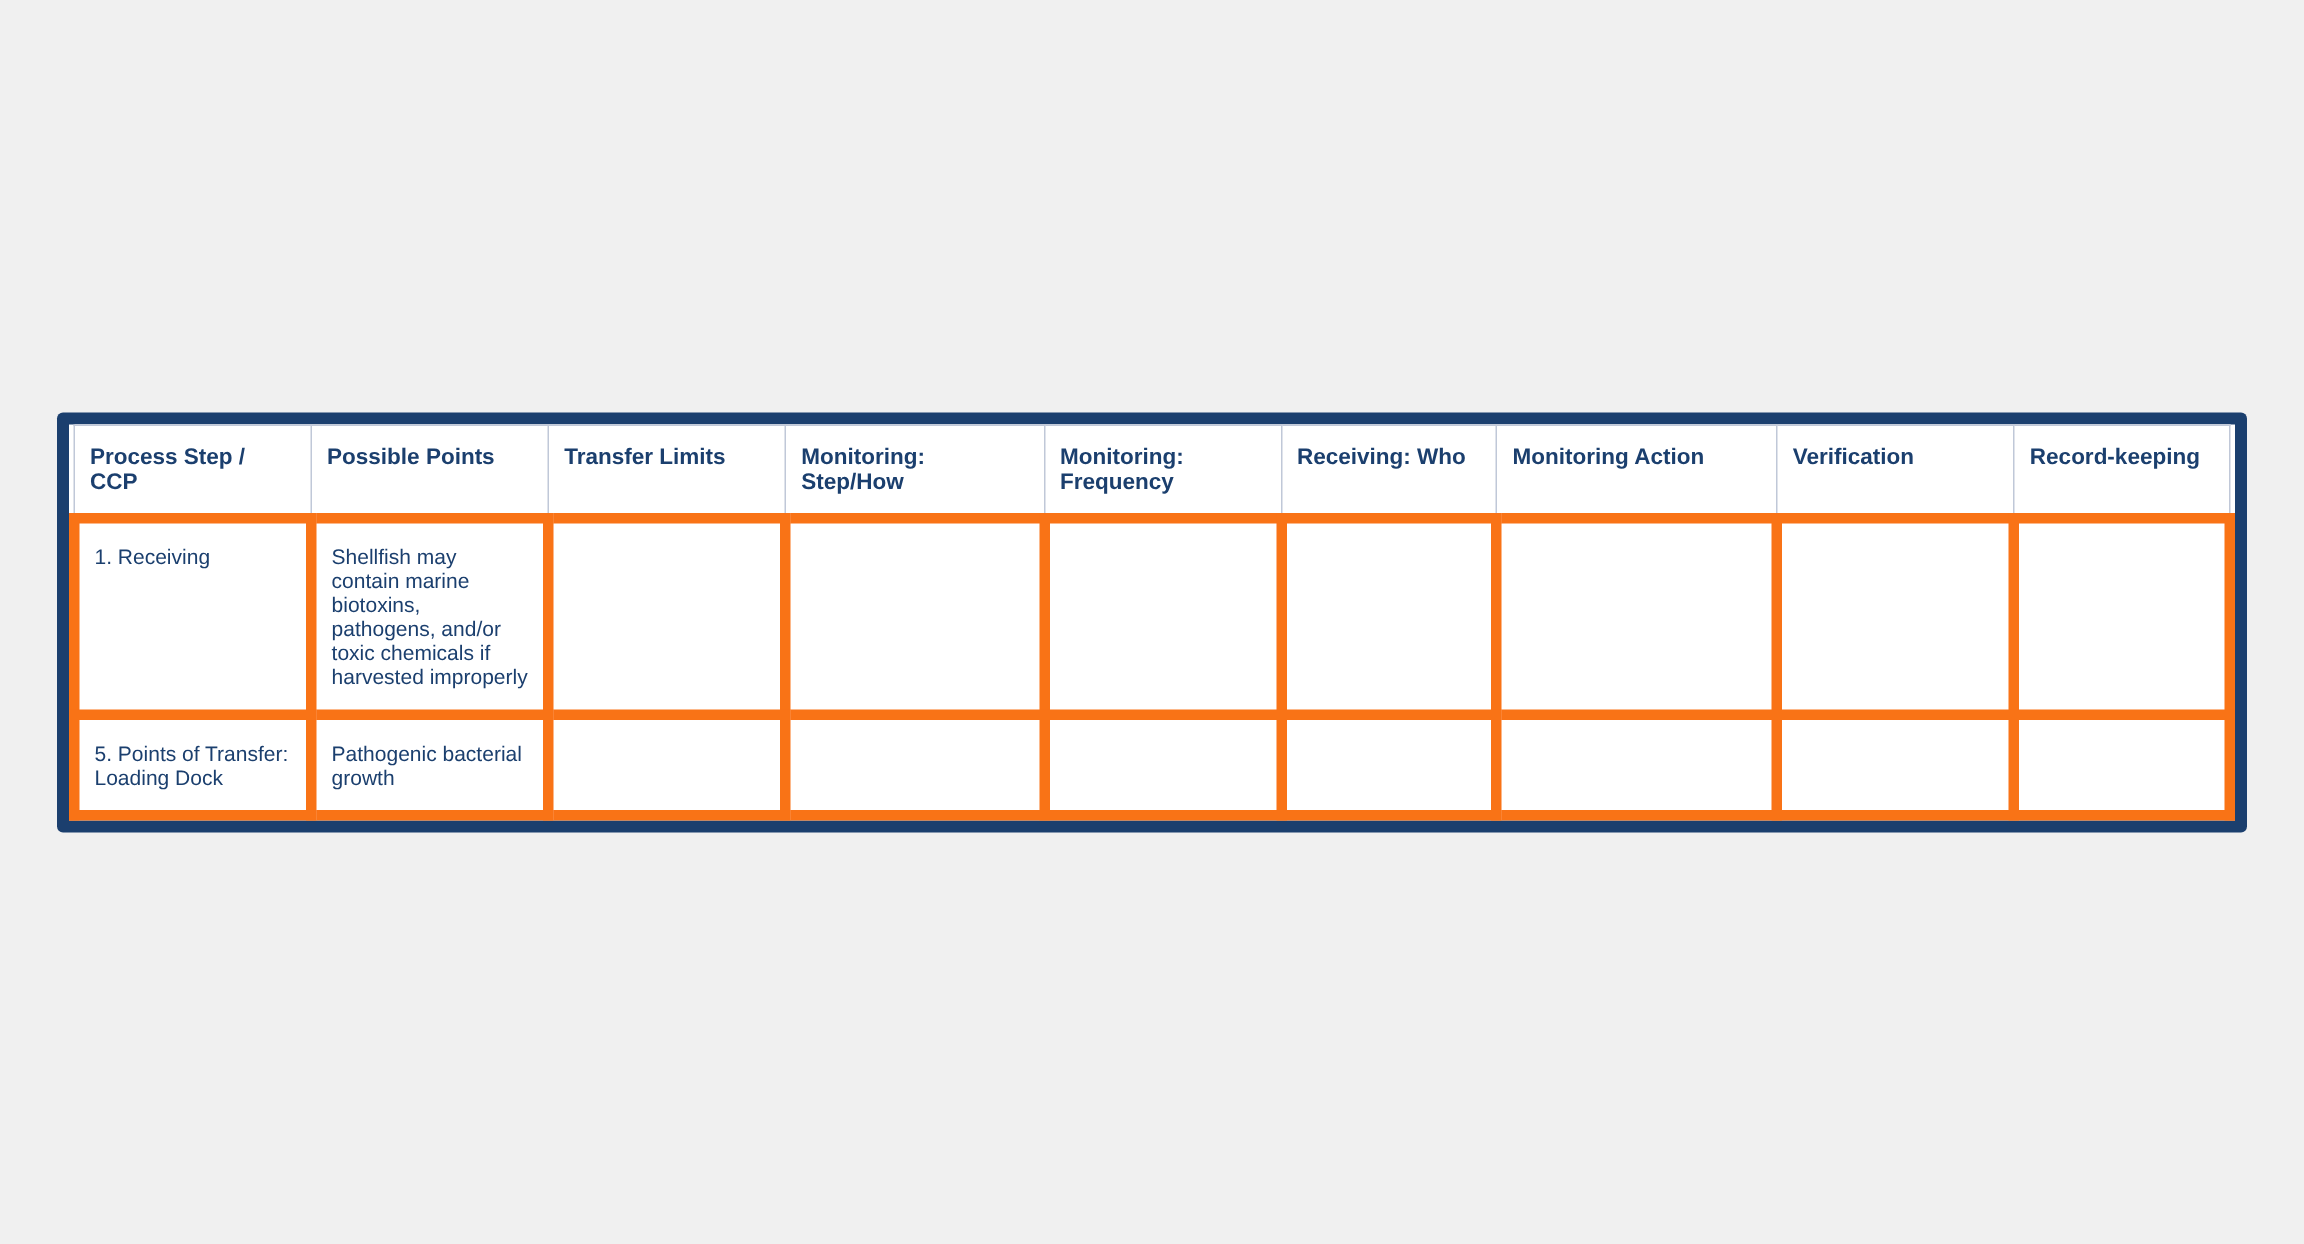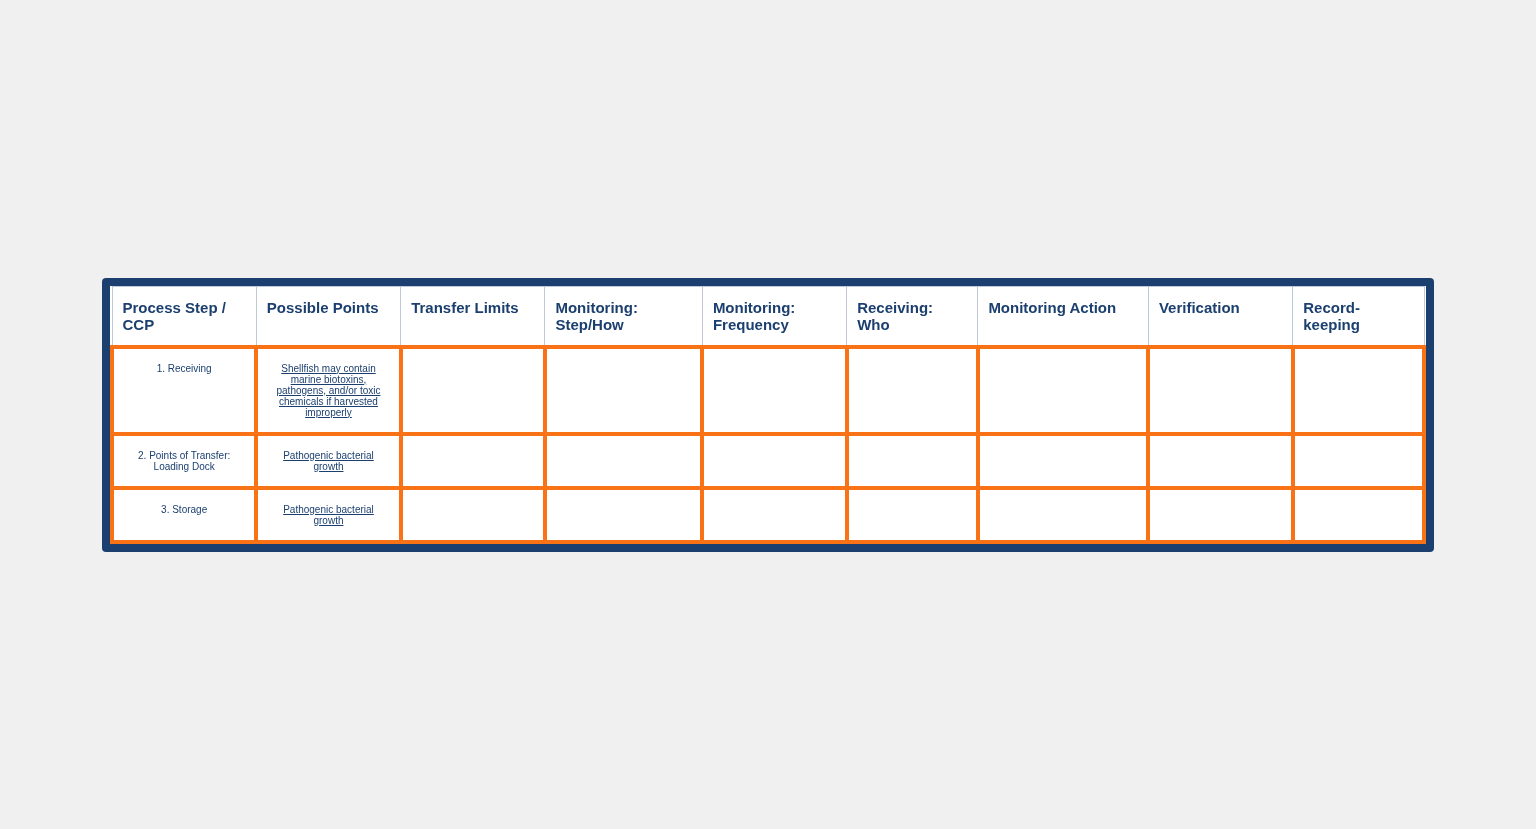--- a/index.html
+++ b/index.html
@@ -15,21 +15,21 @@
       align-items: center;
       width: 1536px;
       height: 829px;
       font-family: Arial, sans-serif;
     }
 
     .table-wrapper {
       background-color: #1b3f6e;
       padding: 8px;
       border-radius: 4px;
-      width: 1332px;
+      width: 1460px;
     }
 
     table {
       width: 100%;
       border-collapse: collapse;
       background-color: #ffffff;
     }
 
     thead tr th {
       background-color: #ffffff;
@@ -37,34 +37,33 @@
       font-weight: bold;
       font-size: 15px;
       text-align: left;
       padding: 12px 10px;
       border: 1px solid #c0c8d8;
       vertical-align: top;
     }
 
     tbody tr td {
       color: #2a2a2a;
-      font-size: 10px;
-      text-align: center;
+      font-size: 14px;
+      text-align: left;
       padding: 14px 10px;
-      border: 4px solid #f97316;
+      border: 7px solid #f97316;
       vertical-align: top;
     }
 
     tbody tr td.process-step {
       color: #1b3f6e;
     }
 
     tbody tr td.hazard-text {
       color: #1b3f6e;
-      text-decoration: underline;
     }
 
     tbody tr td.empty-cell {
       min-height: 80px;
     }
 
     col.col-process { width: 11%; }
     col.col-hazards { width: 11%; }
     col.col-critical { width: 11%; }
     col.col-mon-what { width: 12%; }
@@ -109,32 +108,21 @@
         <td class="hazard-text">Shellfish may contain marine biotoxins, pathogens, and/or toxic chemicals if harvested improperly</td>
         <td class="empty-cell"></td>
         <td class="empty-cell"></td>
         <td class="empty-cell"></td>
         <td class="empty-cell"></td>
         <td class="empty-cell"></td>
         <td class="empty-cell"></td>
         <td class="empty-cell"></td>
       </tr>
       <tr>
-        <td class="process-step">2.    Points of Transfer: Loading Dock</td>
-        <td class="hazard-text">Pathogenic bacterial growth</td>
-        <td class="empty-cell"></td>
-        <td class="empty-cell"></td>
-        <td class="empty-cell"></td>
-        <td class="empty-cell"></td>
-        <td class="empty-cell"></td>
-        <td class="empty-cell"></td>
-        <td class="empty-cell"></td>
-      </tr>
-      <tr>
-        <td class="process-step">3.    Storage</td>
+        <td class="process-step">5.    Points of Transfer: Loading Dock</td>
         <td class="hazard-text">Pathogenic bacterial growth</td>
         <td class="empty-cell"></td>
         <td class="empty-cell"></td>
         <td class="empty-cell"></td>
         <td class="empty-cell"></td>
         <td class="empty-cell"></td>
         <td class="empty-cell"></td>
         <td class="empty-cell"></td>
       </tr>
     </tbody>

